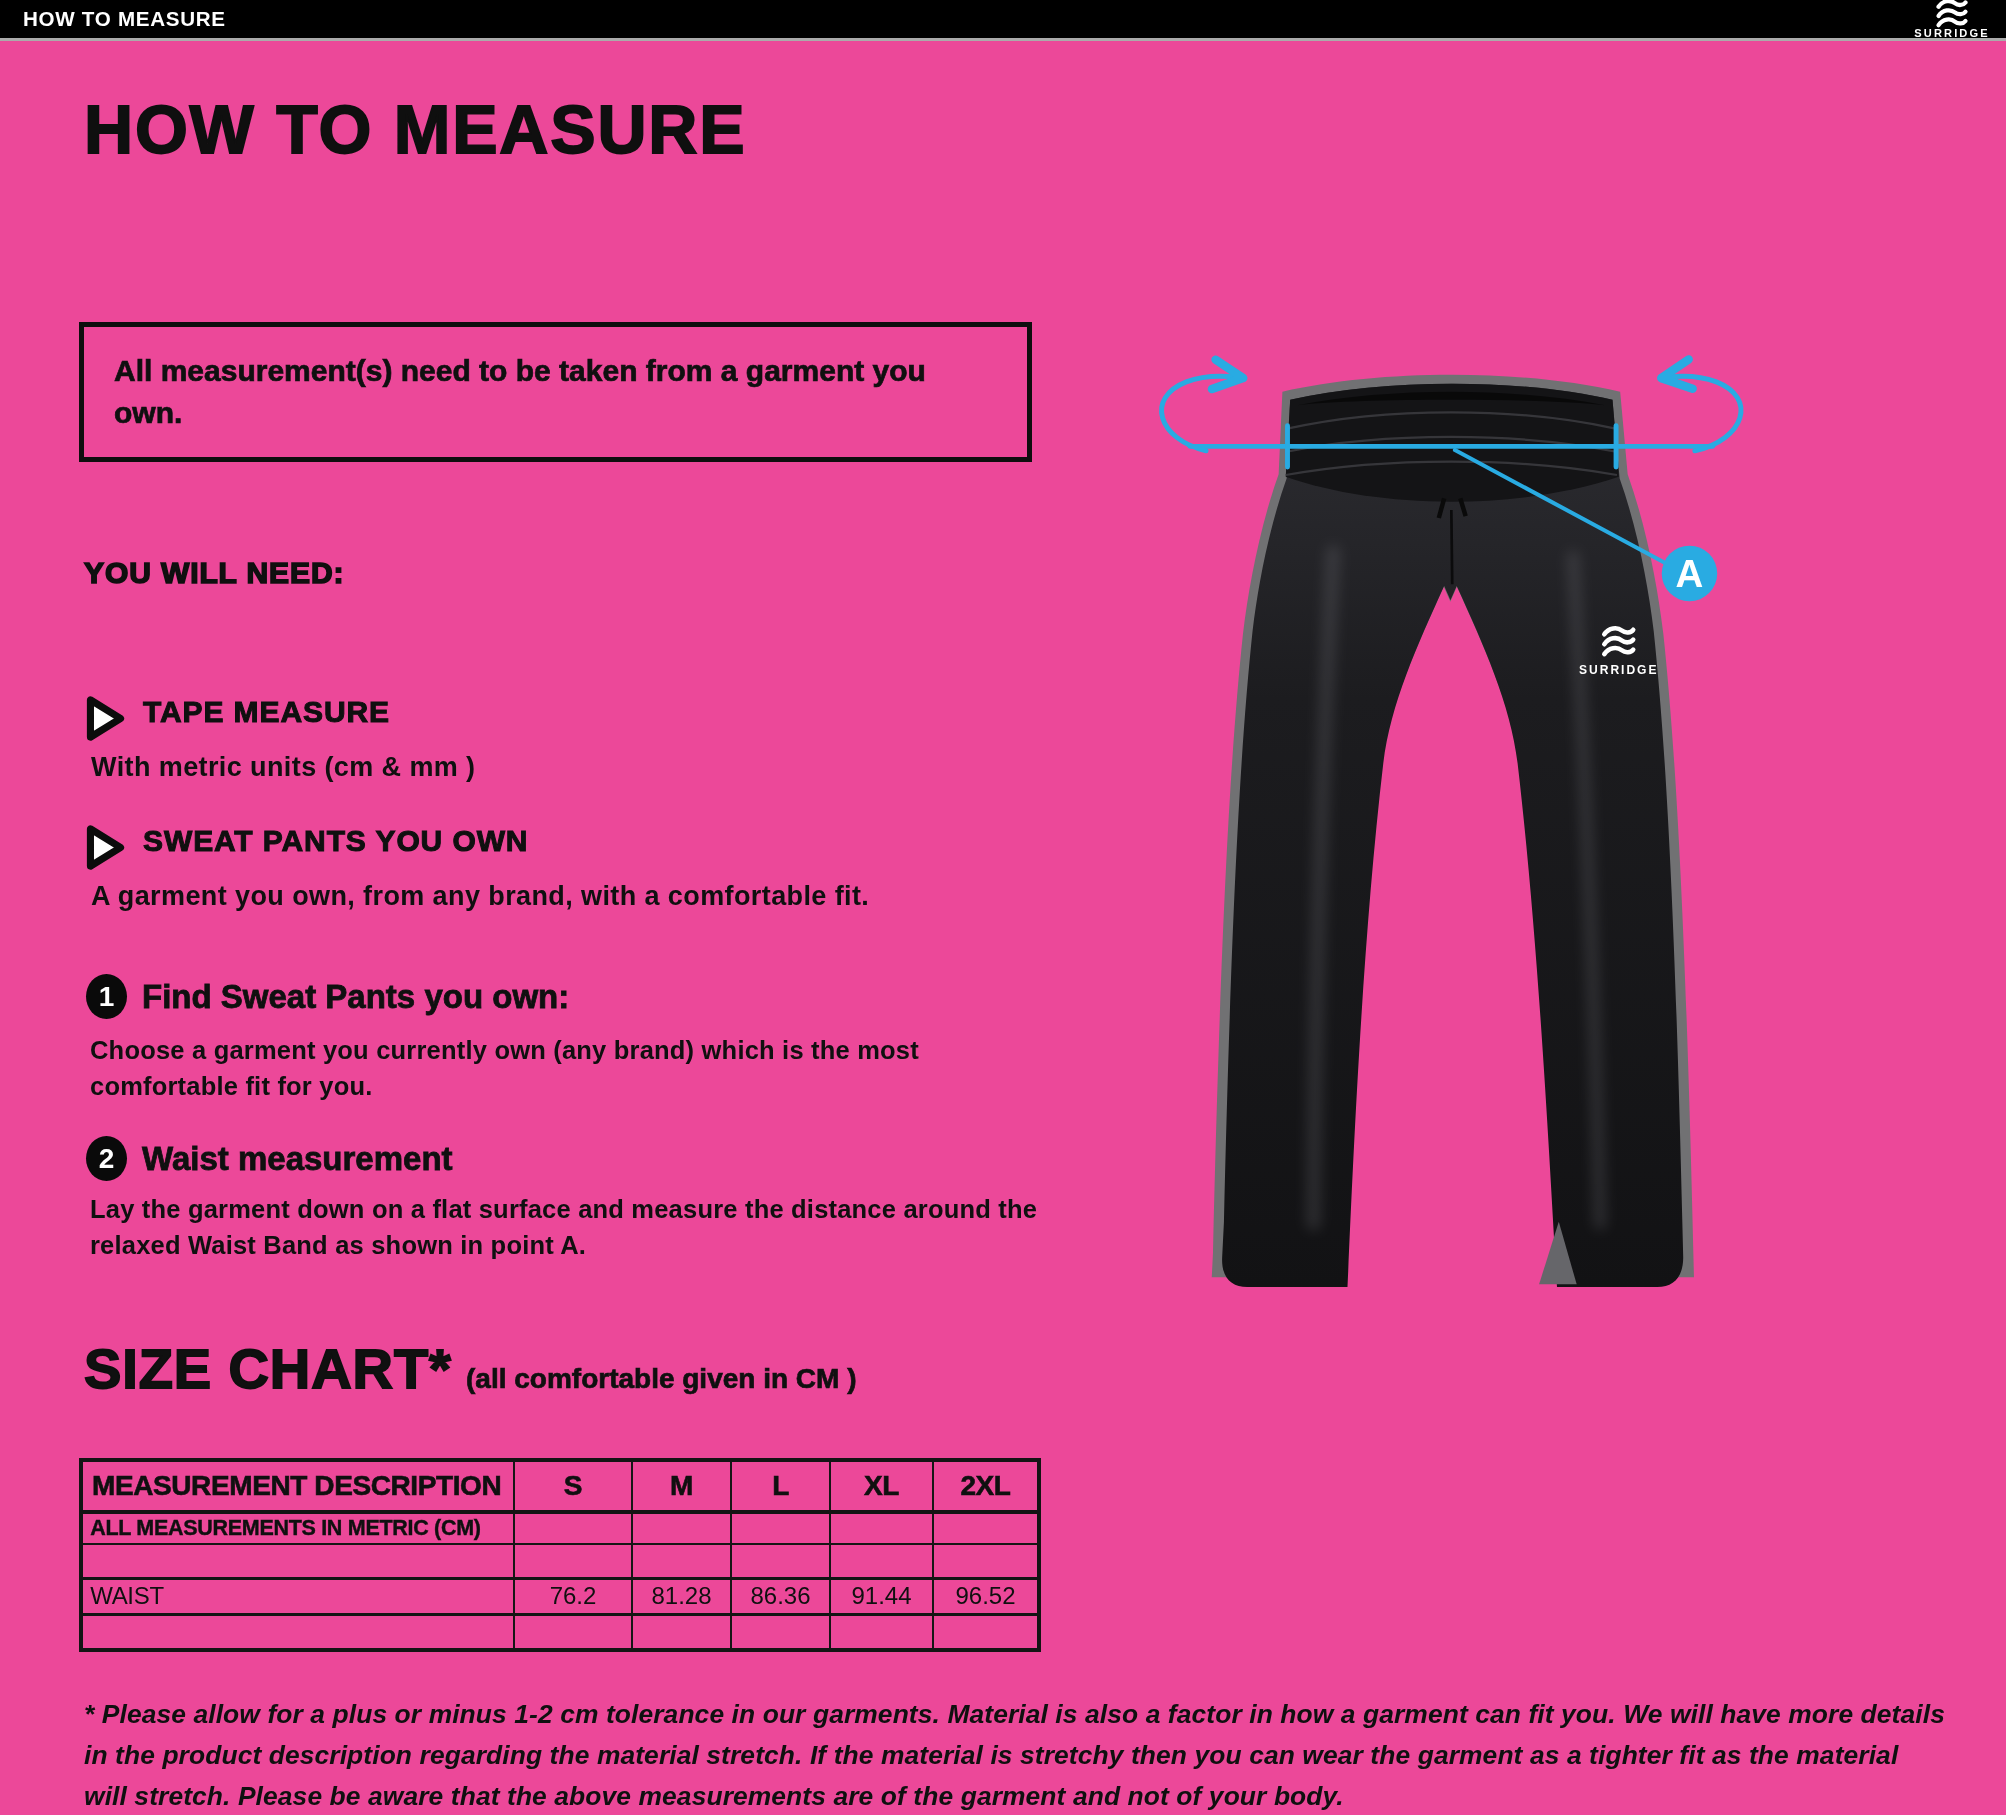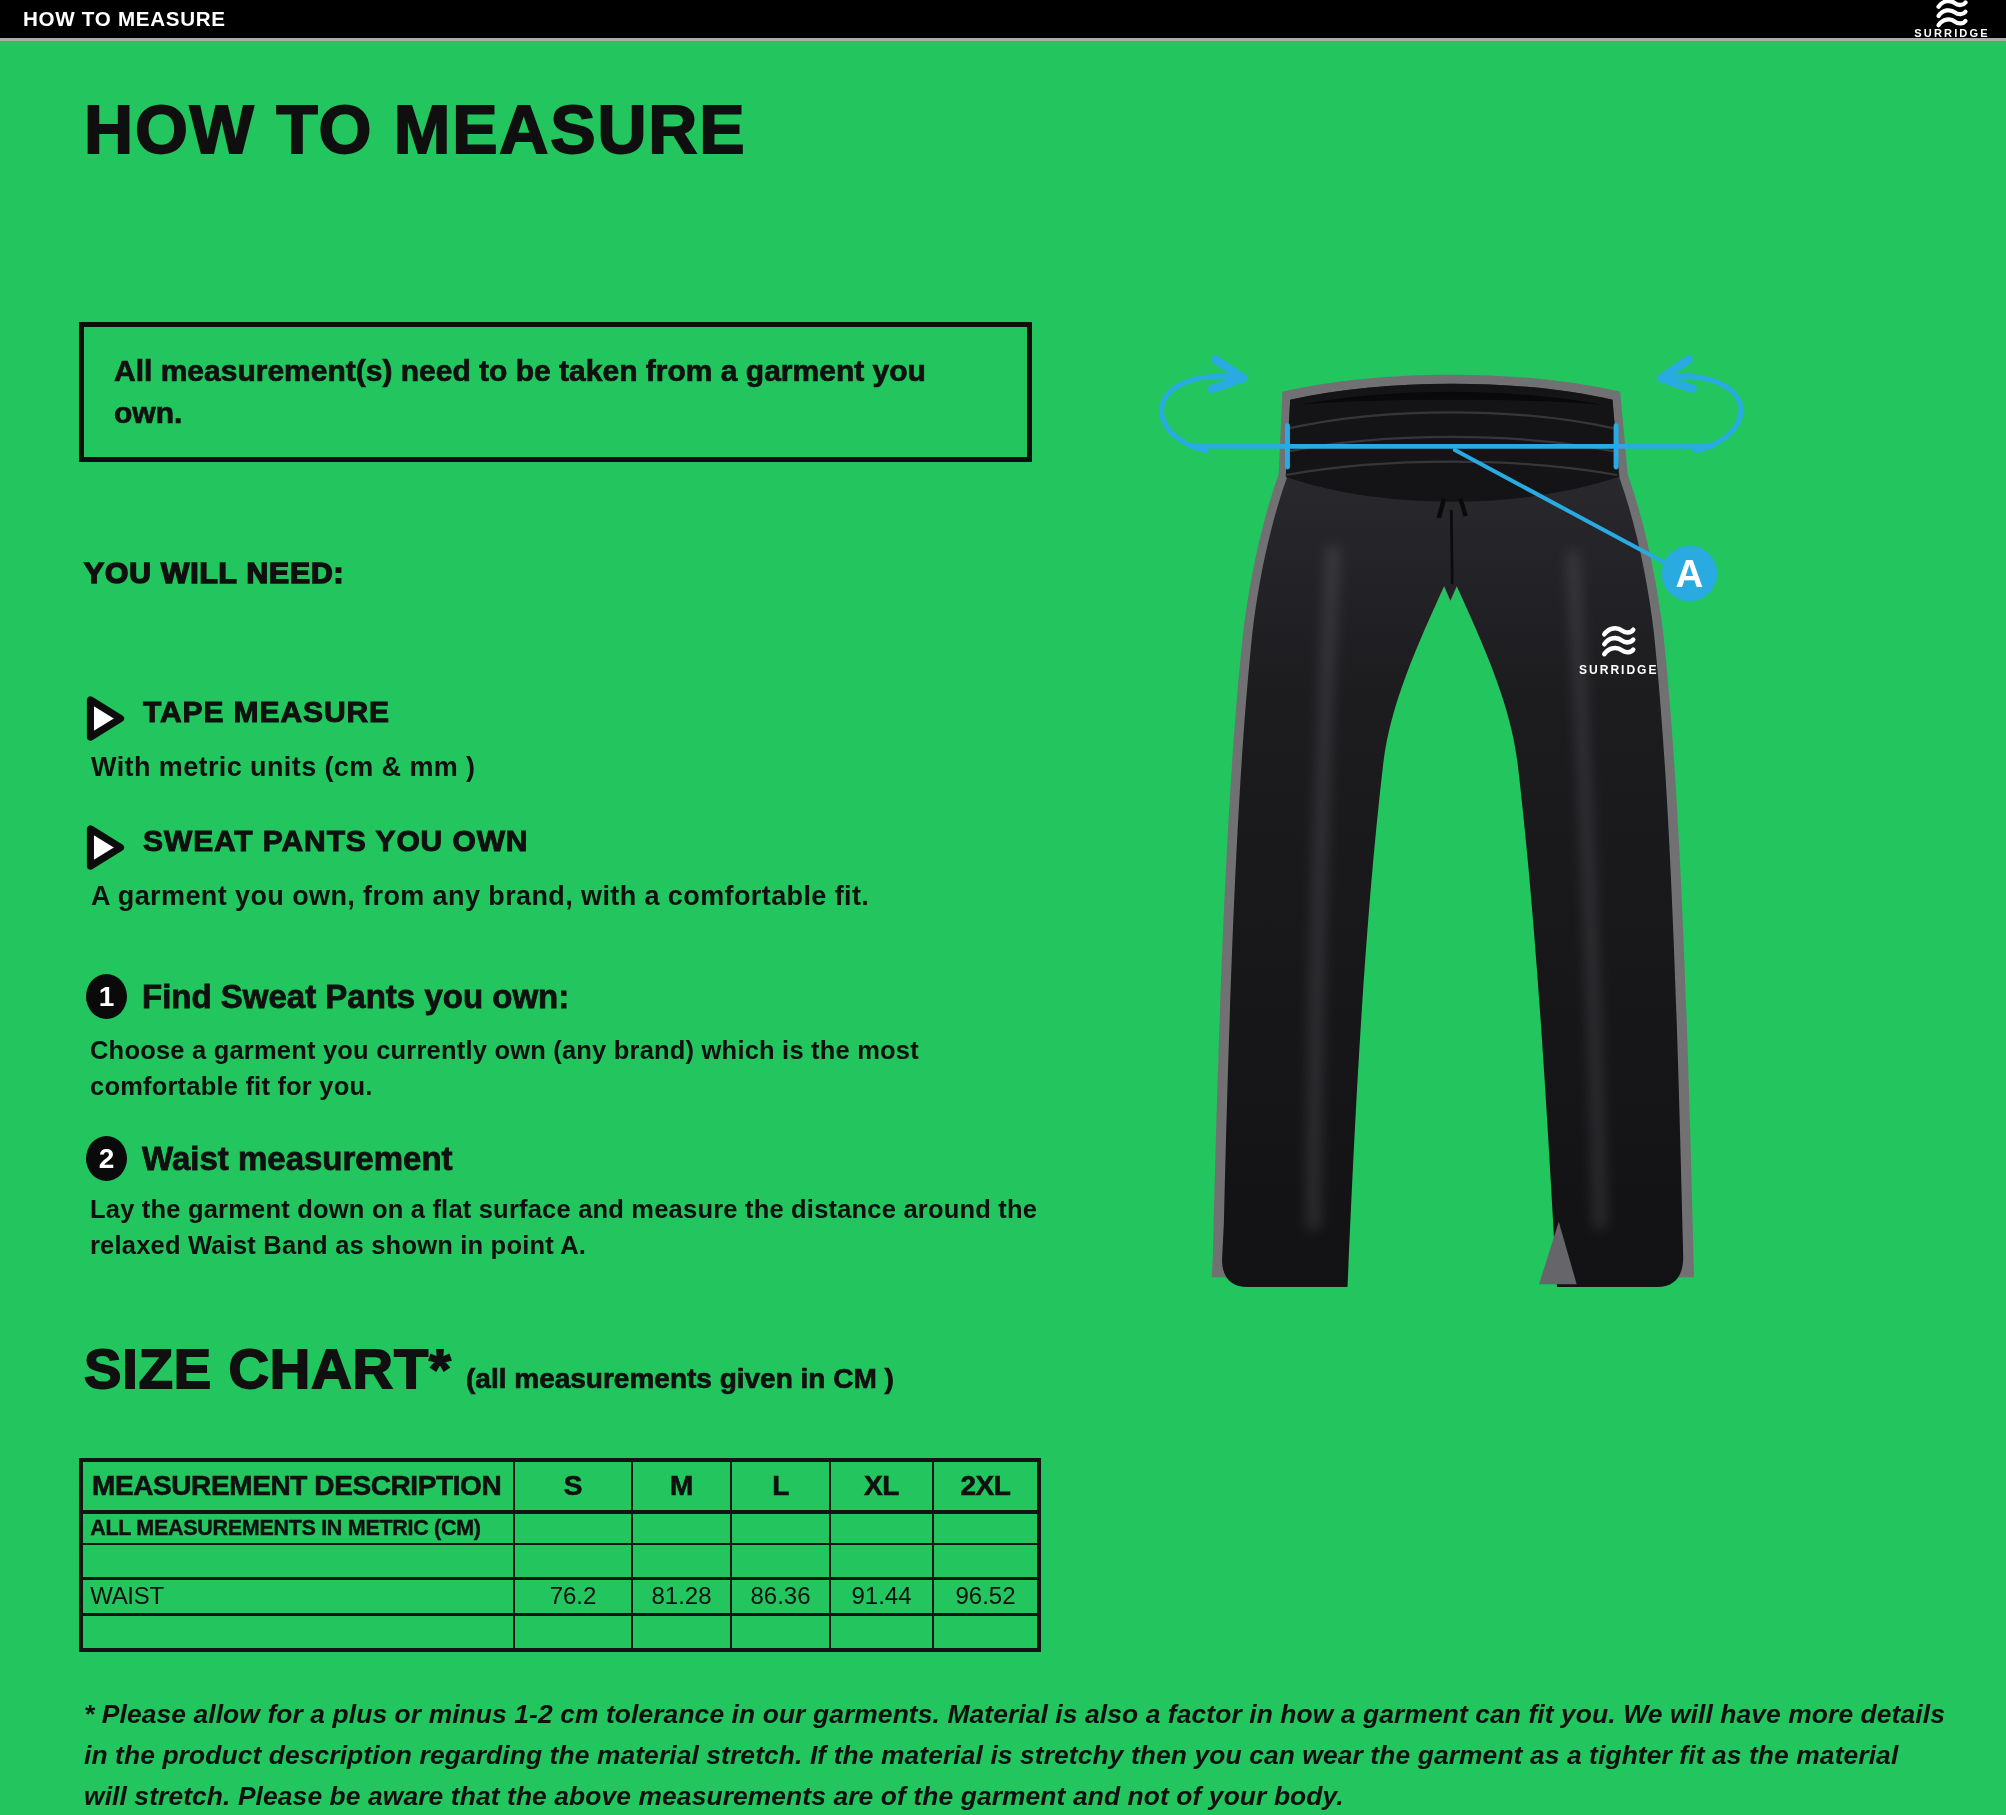--- a/index.html
+++ b/index.html
@@ -1,17 +1,17 @@
 <!DOCTYPE html>
 <html style="font-size:14.3px"><head>
 <meta charset="utf-8">
 <style>
   html,body{margin:0;padding:0;background:#fff;}
   .page{
-    position:relative;width:2006px;height:1815px;background:#22c55e;overflow:hidden;
+    position:relative;width:2006px;height:1815px;background:#ec4899;overflow:hidden;
     font-family:"Liberation Sans",sans-serif;color:#101010;
   }
   
   .topbar{
     position:absolute;left:0;top:0;width:2006px;height:41px;background:#000;
     border-bottom:3.6px solid #ababab;display:flex;align-items:center;justify-content:space-between;
     box-sizing:border-box;padding:0 10.7px 0 23px;
   }
   .topbar-title{color:#fff;font-size:20.6px;font-weight:700;letter-spacing:0.7px;}
   .brandmark{display:flex;flex-direction:column;align-items:center;line-height:1;}
@@ -125,21 +125,21 @@
   <div class="step-desc" id="step1-desc">Choose a garment you currently own (any brand) which is the most comfortable fit for you.</div>
 
   <div class="step-head" id="step2">
     <div class="badge">2</div>
     <div class="step-title">Waist measurement</div>
   </div>
   <div class="step-desc" id="step2-desc">Lay the garment down on a flat surface and measure the distance around the relaxed Waist Band as shown in point A.</div>
 
   <div class="sc-head">
     <span class="sc-title">SIZE CHART*</span>
-    <span class="sc-sub">(all measurements given in CM )</span>
+    <span class="sc-sub">(all comfortable given in CM )</span>
   </div>
 
   <table class="sizes">
     <colgroup>
       <col style="width:433px">
         <col style="width:118px">
         <col style="width:99px">
       <col style="width:99px">
         <col style="width:103px">
         <col style="width:106px">

